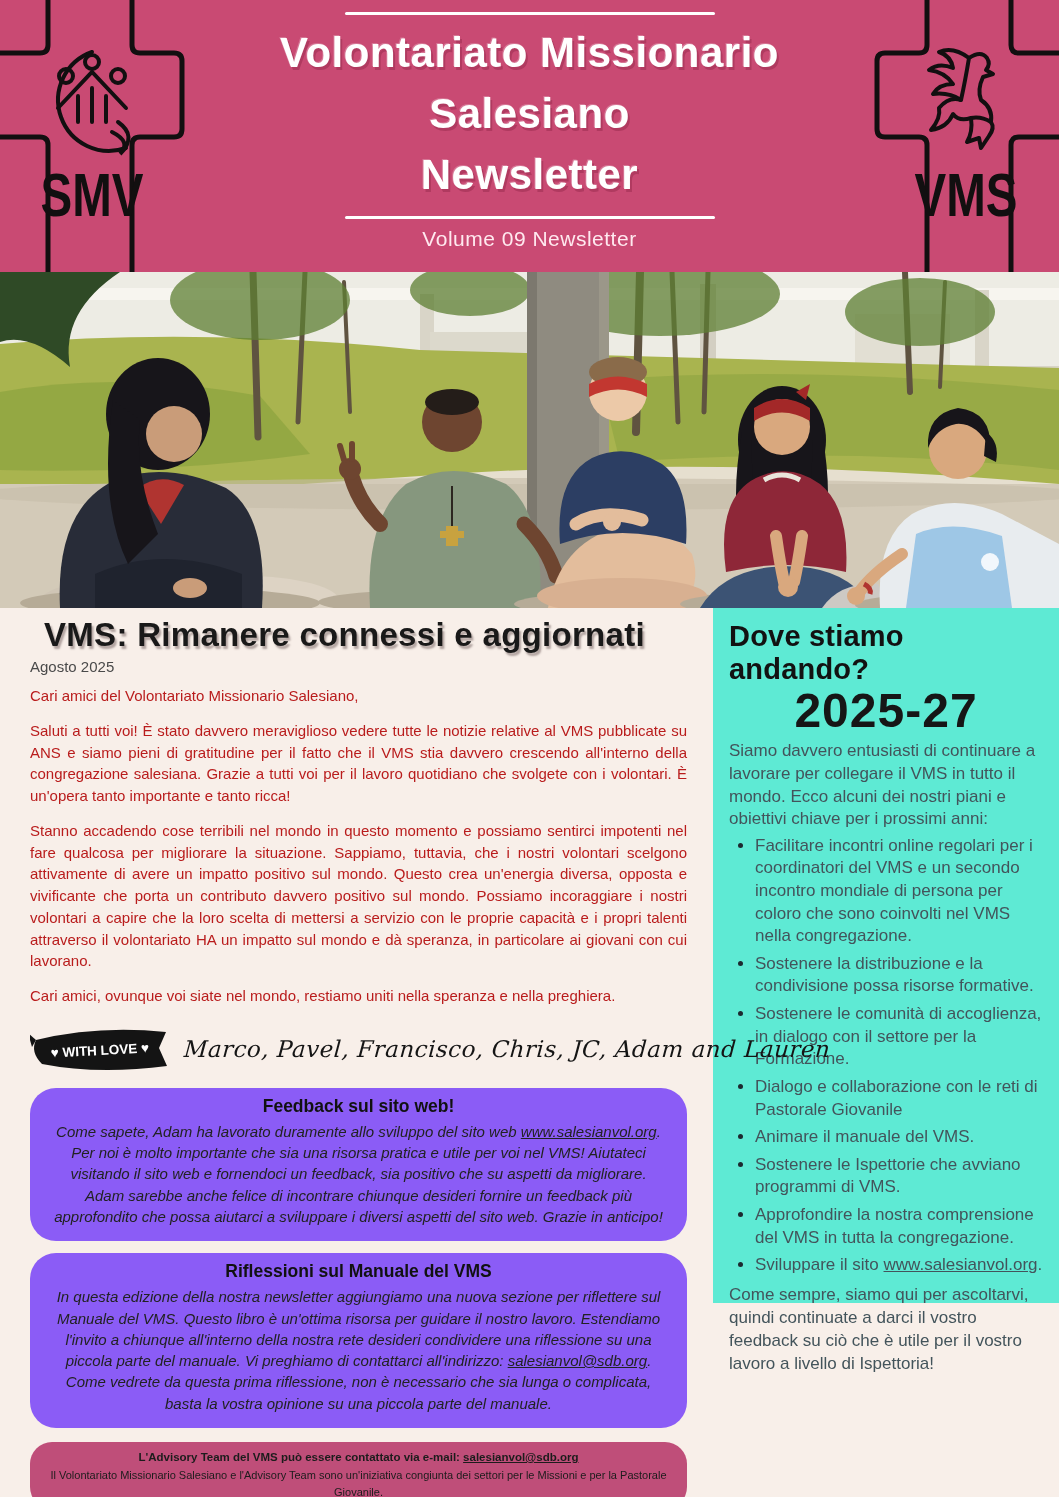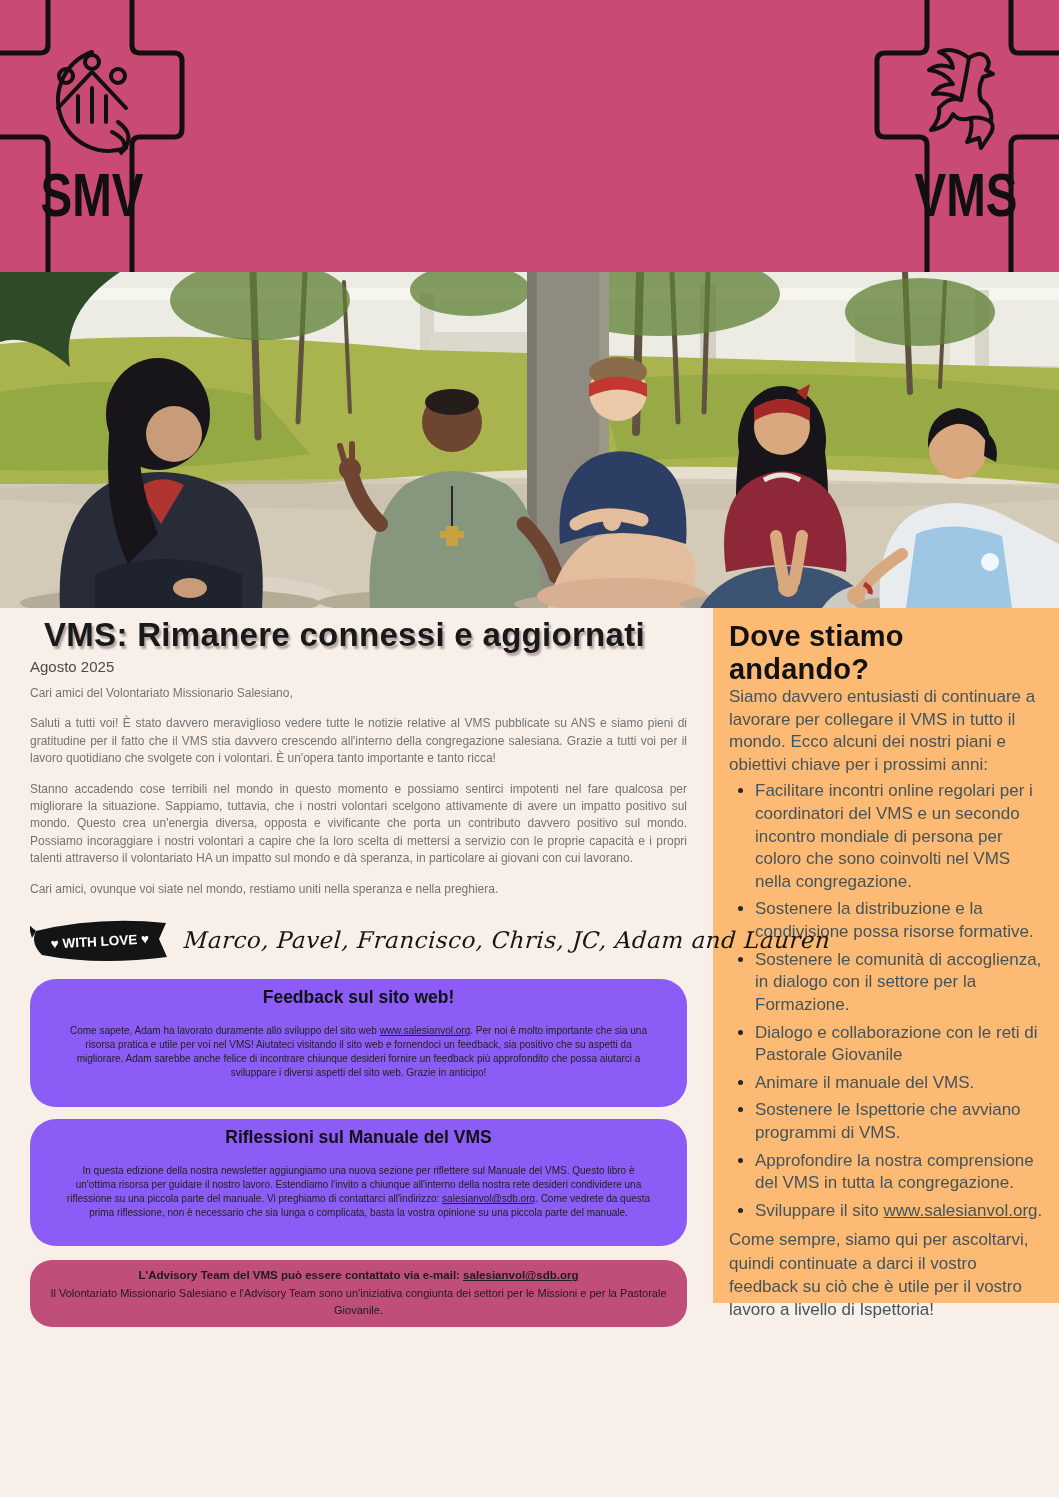--- a/index.html
+++ b/index.html
@@ -22,35 +22,35 @@
   .main-title div{white-space:nowrap;}
   .volume{color:#ffe9ef;font-size:21px;margin-top:8px;letter-spacing:.5px;}
 
   
   .photo{position:relative;width:1059px;height:336px;overflow:hidden;background:#e4ddcd;}
   .photo svg{display:block;}
 
   
   .content{display:flex;width:1059px;height:695px;}
   .left-col{width:713px;box-sizing:border-box;padding:6px 26px 0 30px;}
-  .right-col{width:346px;box-sizing:border-box;background:#fdba74;padding:10px 16px 0 16px;color:#43545b;}
+  .right-col{width:346px;box-sizing:border-box;background:#5eead4;padding:10px 16px 0 16px;color:#43545b;}
 
   .article-title{margin:2px 0 2px 14px;font-size:33px;font-weight:bold;color:#191919;letter-spacing:.3px;
                  text-shadow:2px 3px 2px rgba(90,70,70,.45);}
   .date{font-size:15px;color:#4a4a4a;margin:4px 0 10px 0;}
-  .body-p{font-size:12px;line-height:1.45;color:#737373;text-align:justify;margin:0 0 13px 0;}
+  .body-p{font-size:15px;line-height:1.45;color:#b91c1c;text-align:justify;margin:0 0 13px 0;}
 
   .signature{display:flex;align-items:center;gap:14px;margin:2px 0 10px 0;height:58px;}
   .ribbon{flex:none;}
   .sig-names{font-family:"DejaVu Serif",serif;font-style:italic;font-size:23px;color:#151515;
              white-space:nowrap;transform:skewX(-4deg);letter-spacing:.5px;}
 
   .gray-box{background:#8b5cf6;border-radius:26px;padding:8px 20px 10px 20px;margin:0 0 12px 0;}
   .box-title{text-align:center;font-weight:bold;font-size:17.5px;color:#111;margin-bottom:2px;}
-  .box-body{text-align:center;font-size:10px;line-height:1.42;color:#222;margin:16px;}
+  .box-body{text-align:center;font-size:15px;line-height:1.42;color:#222;margin:4px;font-style:italic;}
   .inline-link{color:inherit;text-decoration:underline;cursor:pointer;}
 
   .pink-footer{background:#bf4e79;border-radius:22px;padding:7px 18px 8px 18px;margin-top:14px;
                text-align:center;color:#1c1c1c;}
   .f-line{font-size:11px;line-height:1.55;}
   .f-bold{font-weight:bold;font-size:11.5px;}
 
   .goals-title{font-size:29px;font-weight:bold;color:#121212;margin:2px 0 0 0;letter-spacing:.2px;}
   .goals-years{font-size:48px;font-weight:600;color:#161616;text-align:center;line-height:1.05;
                letter-spacing:1px;margin:0 0 4px 0;font-family:"Liberation Sans",sans-serif;}
@@ -80,20 +80,30 @@
         <circle cx="118" cy="76" r="7"></circle>
         <path d="M58 108 L92 72 L126 108"></path>
         <path d="M78 96 L78 122 M92 88 L92 122 M106 96 L106 122"></path>
         <path d="M118 122 Q138 136 120 154 Q132 142 112 132"></path>
       </g>
       <g transform="translate(92,216) scale(0.82,1.05)">
         <text x="0" y="0" text-anchor="middle" font-size="58" font-weight="bold" font-family="Liberation Sans, sans-serif" fill="#120f10">SMV</text>
       </g>
     </svg>
 
+    <div class="title-block">
+      <div class="rule rule-top"></div>
+      <div class="main-title">
+        <div>Volontariato Missionario</div>
+        <div>Salesiano</div>
+        <div>Newsletter</div>
+      </div>
+      <div class="rule rule-bottom"></div>
+      <div class="volume">Volume 09 Newsletter</div>
+    </div>
 
     <svg class="cross cross-right" viewBox="0 0 190 272">
       <g fill="none" stroke="#120f10" stroke-width="5">
         <path d="M142 -8 L142 45 Q142 53 150 53 L202 53"></path>
         <path d="M202 137 L150 137 Q142 137 142 145 L142 280"></path>
         <path d="M58 280 L58 145 Q58 137 50 137 L16 137 Q8 137 8 129 L8 61 Q8 53 16 53 L50 53 Q58 53 58 45 L58 -8"></path>
       </g>
       <g fill="none" stroke="#120f10" stroke-width="4" stroke-linejoin="round">
         <path d="M100 58 Q84 46 70 52 Q82 56 84 68 Q70 62 60 70 Q76 72 84 84 Q70 84 64 94 Q80 92 92 100"></path>
         <path d="M100 58 Q112 50 118 58 Q122 64 117 70 L124 74 L114 77 Q108 90 112 100 Q124 108 122 122 Q112 116 102 118 Q90 122 84 114 Q78 128 62 130 Q72 118 70 108 Q80 96 92 100 Q96 82 100 58"></path>
@@ -251,20 +261,21 @@
       </div>
 
       <div class="pink-footer">
         <div class="f-line f-bold"><span>L'Advisory Team del VMS può essere contattato via e-mail: </span><a class="inline-link">salesianvol@sdb.org</a></div>
         <div class="f-line">Il Volontariato Missionario Salesiano e l'Advisory Team sono un'iniziativa congiunta dei settori per le Missioni e per la Pastorale Giovanile.</div>
       </div>
     </section>
 
     <aside class="right-col">
       <h2 class="goals-title">Dove stiamo andando?</h2>
+      <div class="goals-years">2025-27</div>
       <p class="goals-intro">Siamo davvero entusiasti di continuare a lavorare per collegare il VMS in tutto il mondo. Ecco alcuni dei nostri piani e obiettivi chiave per i prossimi anni:</p>
       <ul class="goals-list">
         <li><span>Facilitare incontri online regolari per i coordinatori del VMS e un secondo incontro mondiale di persona per coloro che sono coinvolti nel VMS nella congregazione.</span></li>
         <li><span>Sostenere la distribuzione e la condivisione possa risorse formative.</span></li>
         <li><span>Sostenere le comunità di accoglienza, in dialogo con il settore per la Formazione.</span></li>
         <li><span>Dialogo e collaborazione con le reti di Pastorale Giovanile</span></li>
         <li><span>Animare il manuale del VMS.</span></li>
         <li><span>Sostenere le Ispettorie che avviano programmi di VMS.</span></li>
         <li><span>Approfondire la nostra comprensione del VMS in tutta la congregazione.</span></li>
         <li><span>Sviluppare il sito </span><a class="inline-link">www.salesianvol.org</a><span>.</span></li>

